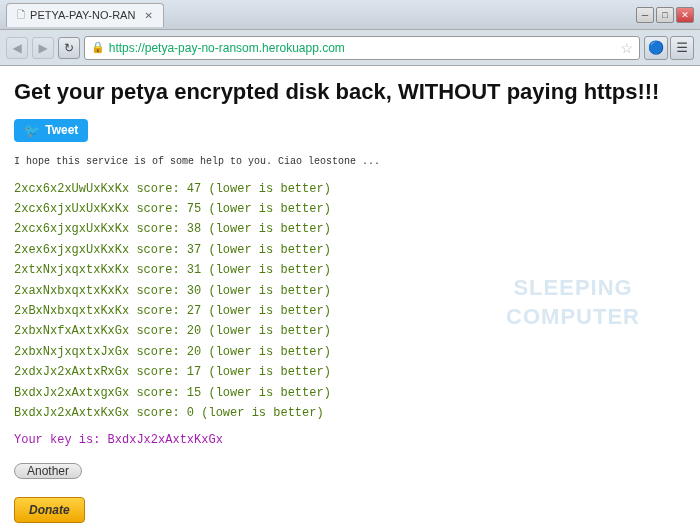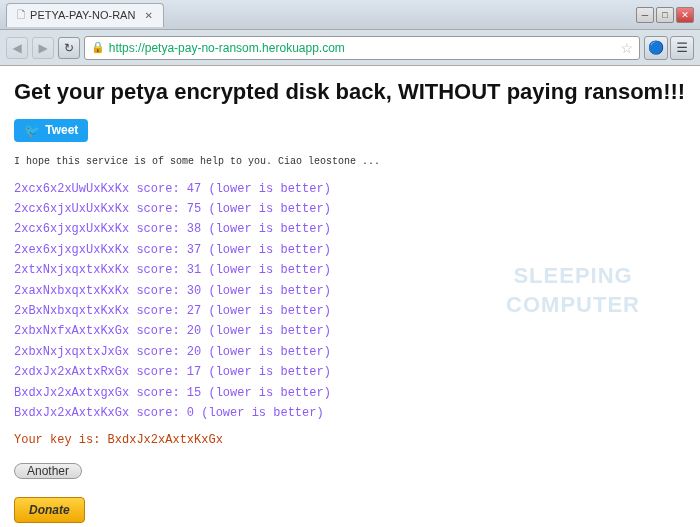--- a/index.html
+++ b/index.html
@@ -204,44 +204,44 @@
     .intro-text {
       font-family: 'Courier New', monospace;
       font-size: 10px;
       color: #333;
       margin-bottom: 12px;
     }
 
     .score-list {
       font-family: 'Courier New', monospace;
       font-size: 12px;
-      color: #8b5cf6;
+      color: #4d7c0f;
       line-height: 1.7;
       margin-bottom: 10px;
     }
 
     .watermark {
       position: absolute;
       right: 60px;
-      top: 196px;
+      top: 208px;
       font-size: 22px;
       font-weight: bold;
       color: rgba(100, 160, 200, 0.25);
       font-family: Arial, sans-serif;
       text-align: center;
       line-height: 1.3;
       pointer-events: none;
       user-select: none;
       letter-spacing: 1px;
     }
 
     .your-key {
       font-family: 'Courier New', monospace;
       font-size: 12px;
-      color: #c2410c;
+      color: #a21caf;
       margin-bottom: 14px;
     }
 
     .another-btn {
       display: inline-block;
       background: linear-gradient(to bottom, #f0f0f0, #d8d8d8);
       border: 1px solid #999;
       border-radius: 10px;
       padding: 0 12px;
       font-size: 12px;
@@ -302,21 +302,21 @@
     </div>
   </div>
 
   <div class="content-area">
 
     <div class="watermark">
       <span>SLEEPING</span><br>
       <span>COMPUTER</span>
     </div>
 
-    <h1 class="main-heading">Get your petya encrypted disk back, WITHOUT paying ransom!!!</h1>
+    <h1 class="main-heading">Get your petya encrypted disk back, WITHOUT paying https!!!</h1>
 
     <button class="tweet-btn">
       <span class="tweet-bird">🐦</span>
       <span>Tweet</span>
     </button>
 
     <div class="intro-text">I hope this service is of some help to you. Ciao leostone ...</div>
 
     <div class="score-list" id="score-list">
         <div>2xcx6x2xUwUxKxKx score: 47  (lower is better)</div>

